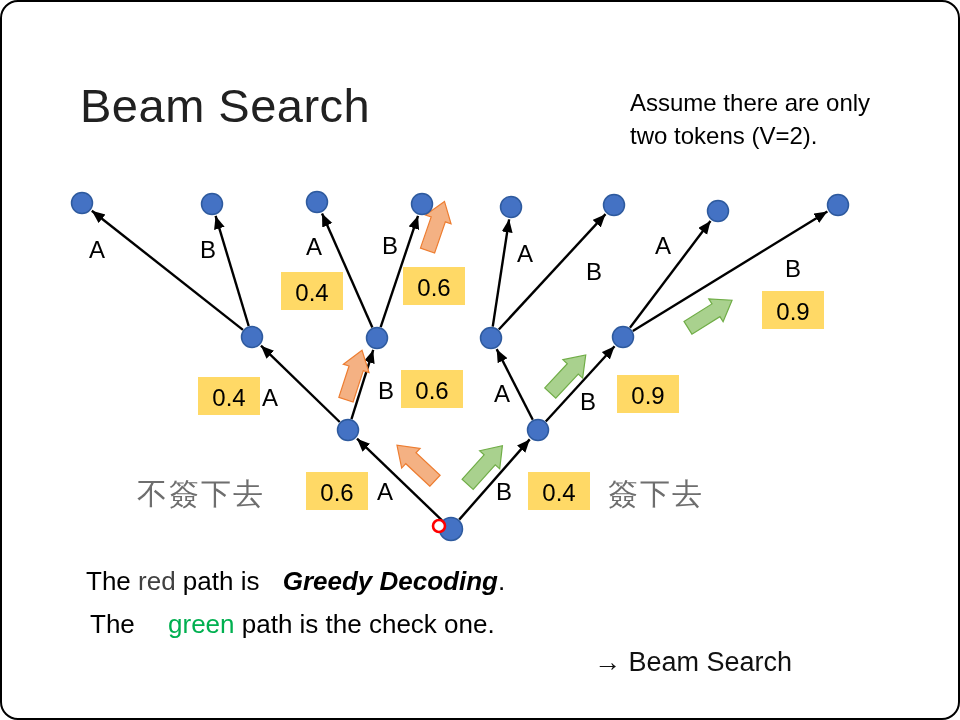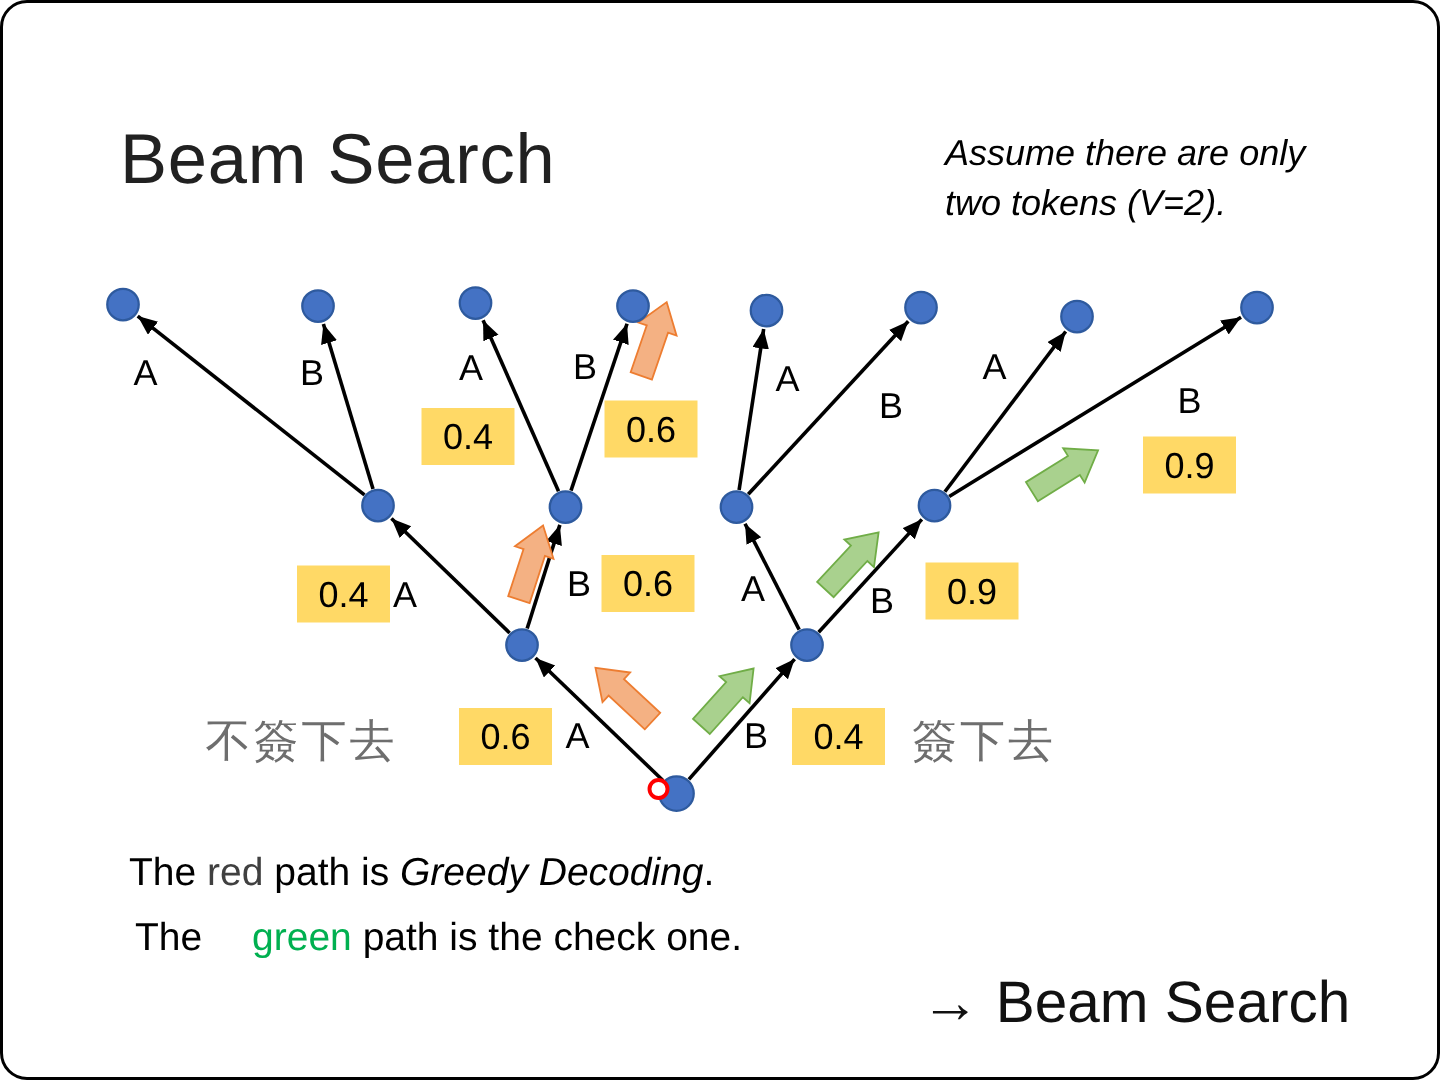--- a/index.html
+++ b/index.html
@@ -7,32 +7,32 @@
     position:relative; width:960px; height:720px; background:#ffffff;
     border:2px solid #000; border-radius:18px; box-sizing:border-box;
     overflow:hidden; font-family:"Liberation Sans", sans-serif;
   }
   .title {
     position:absolute; left:78px; top:76px; font-size:47px; color:#212121;
     letter-spacing:0.5px;
   }
   .assumption {
     position:absolute; left:628px; top:84px; font-size:24px; line-height:33px;
-    color:#000; white-space:pre-line;font-style:italic;
+    color:#000; white-space:pre-line;
   }
   #tree-svg { position:absolute; left:0; top:0; font-family:"Liberation Sans", sans-serif; }
   .annotation { position:absolute; font-size:30px; letter-spacing:2px; }
   .annotation.left  { left:135px; top:472px; }
   .annotation.right { left:606px; top:472px; }
   .note { position:absolute; font-size:26px; color:#000; }
   .note.n1 { left:84px; top:564px; }
   .note.n2 { left:88px; top:607px; }
   .note.n3 { left:82px; top:651px; }
-  .note .emph { font-weight:normal; font-style:italic; }
-  .conclusion { position:absolute; left:612px; top:645px; font-size:39px; color:#111; }
+  .note .emph { font-weight:bold; font-style:italic;margin-left:16px; }
+  .conclusion { position:absolute; left:592px; top:645px; font-size:27px; color:#111; }
 </style>
 </head>
 <body>
 
 <div class="slide">
 
   <div class="title">Beam Search</div>
 
   <div class="assumption">Assume there are only
 two tokens (V=2).</div>

